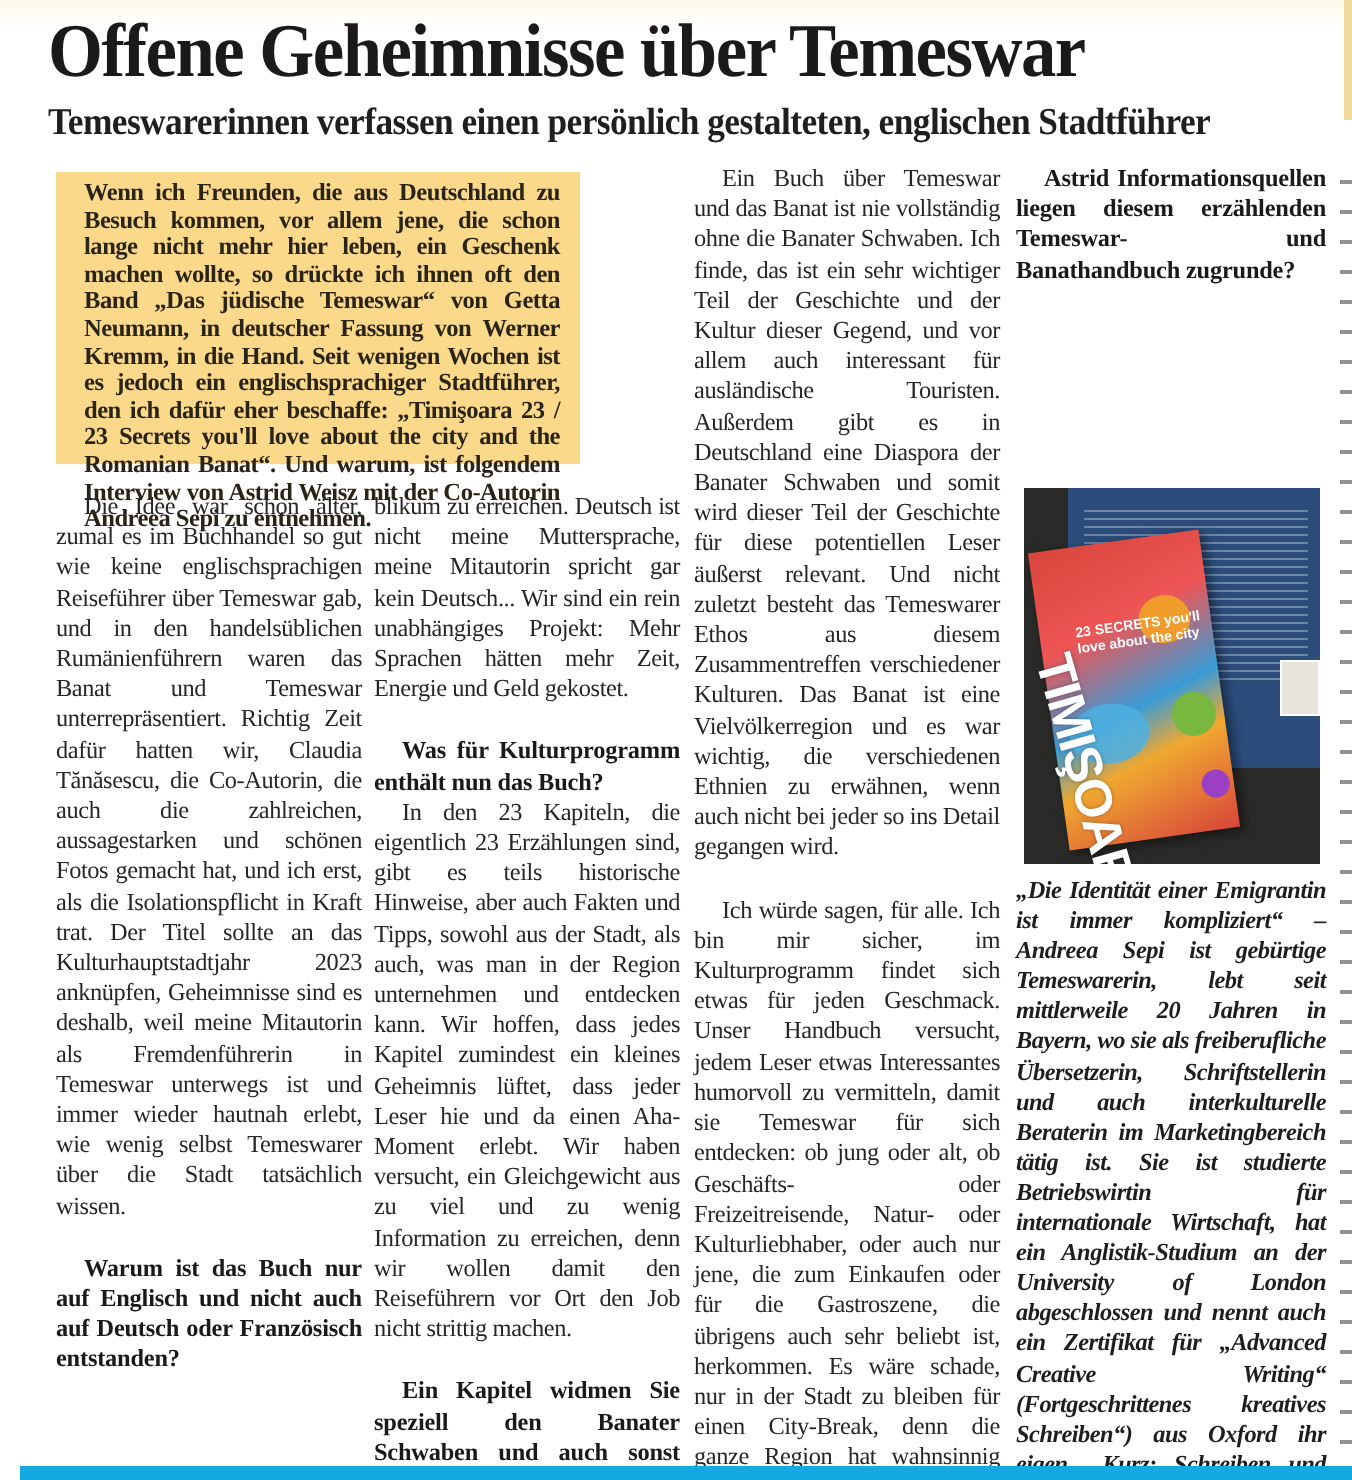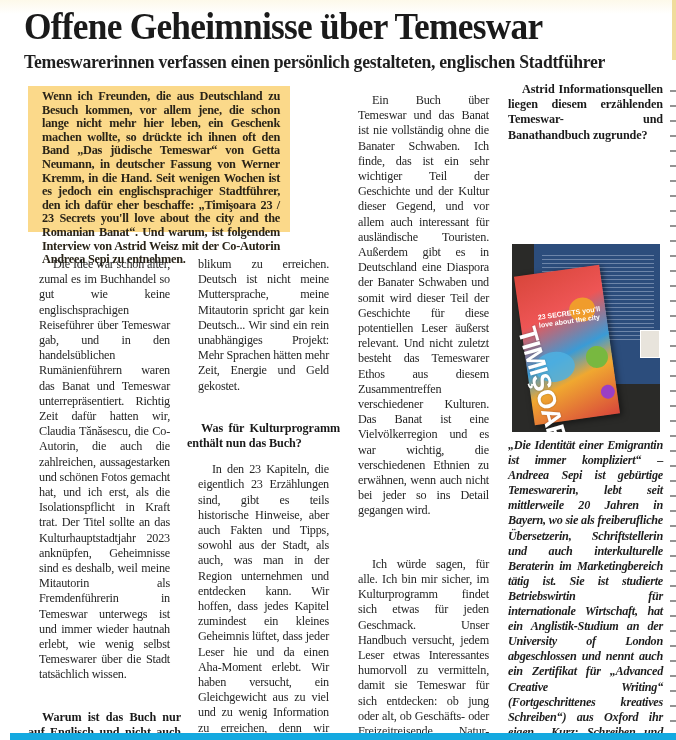--- a/index.html
+++ b/index.html
@@ -38,21 +38,21 @@
     font-size: 12.3px; font-weight: bold; line-height: 13.6px;
     text-align: justify; color: #2a2418;
     letter-spacing: -0.25px;
   }
   .col {
     position: absolute; top: 0;
     font-size: 12.2px; line-height: 15.2px;
     text-align: justify; hyphens: manual; color: #262626;
     letter-spacing: -0.2px;
   }
-  .col p { margin: 11px; text-indent: 14px; }
+  .col p { margin: 0; text-indent: 14px; }
   .col .q { font-weight: bold; text-indent: 14px; margin: 0; color: #1a1a1a; letter-spacing: -0.1px; }
   .col .gap { height: 16px; }
   .col1 { left: 28px; top: 246px; width: 153px; }
   .col2 { left: 187px; top: 246px; width: 153px; }
   .col3 { left: 347px; top: 82px; width: 153px; }
   .col4 { left: 508px; top: 82px; width: 155px; }
   .photo {
     position: absolute; left: 512px; top: 244px; width: 148px; height: 188px;
     background: #2a2a28; overflow: hidden;
   }

